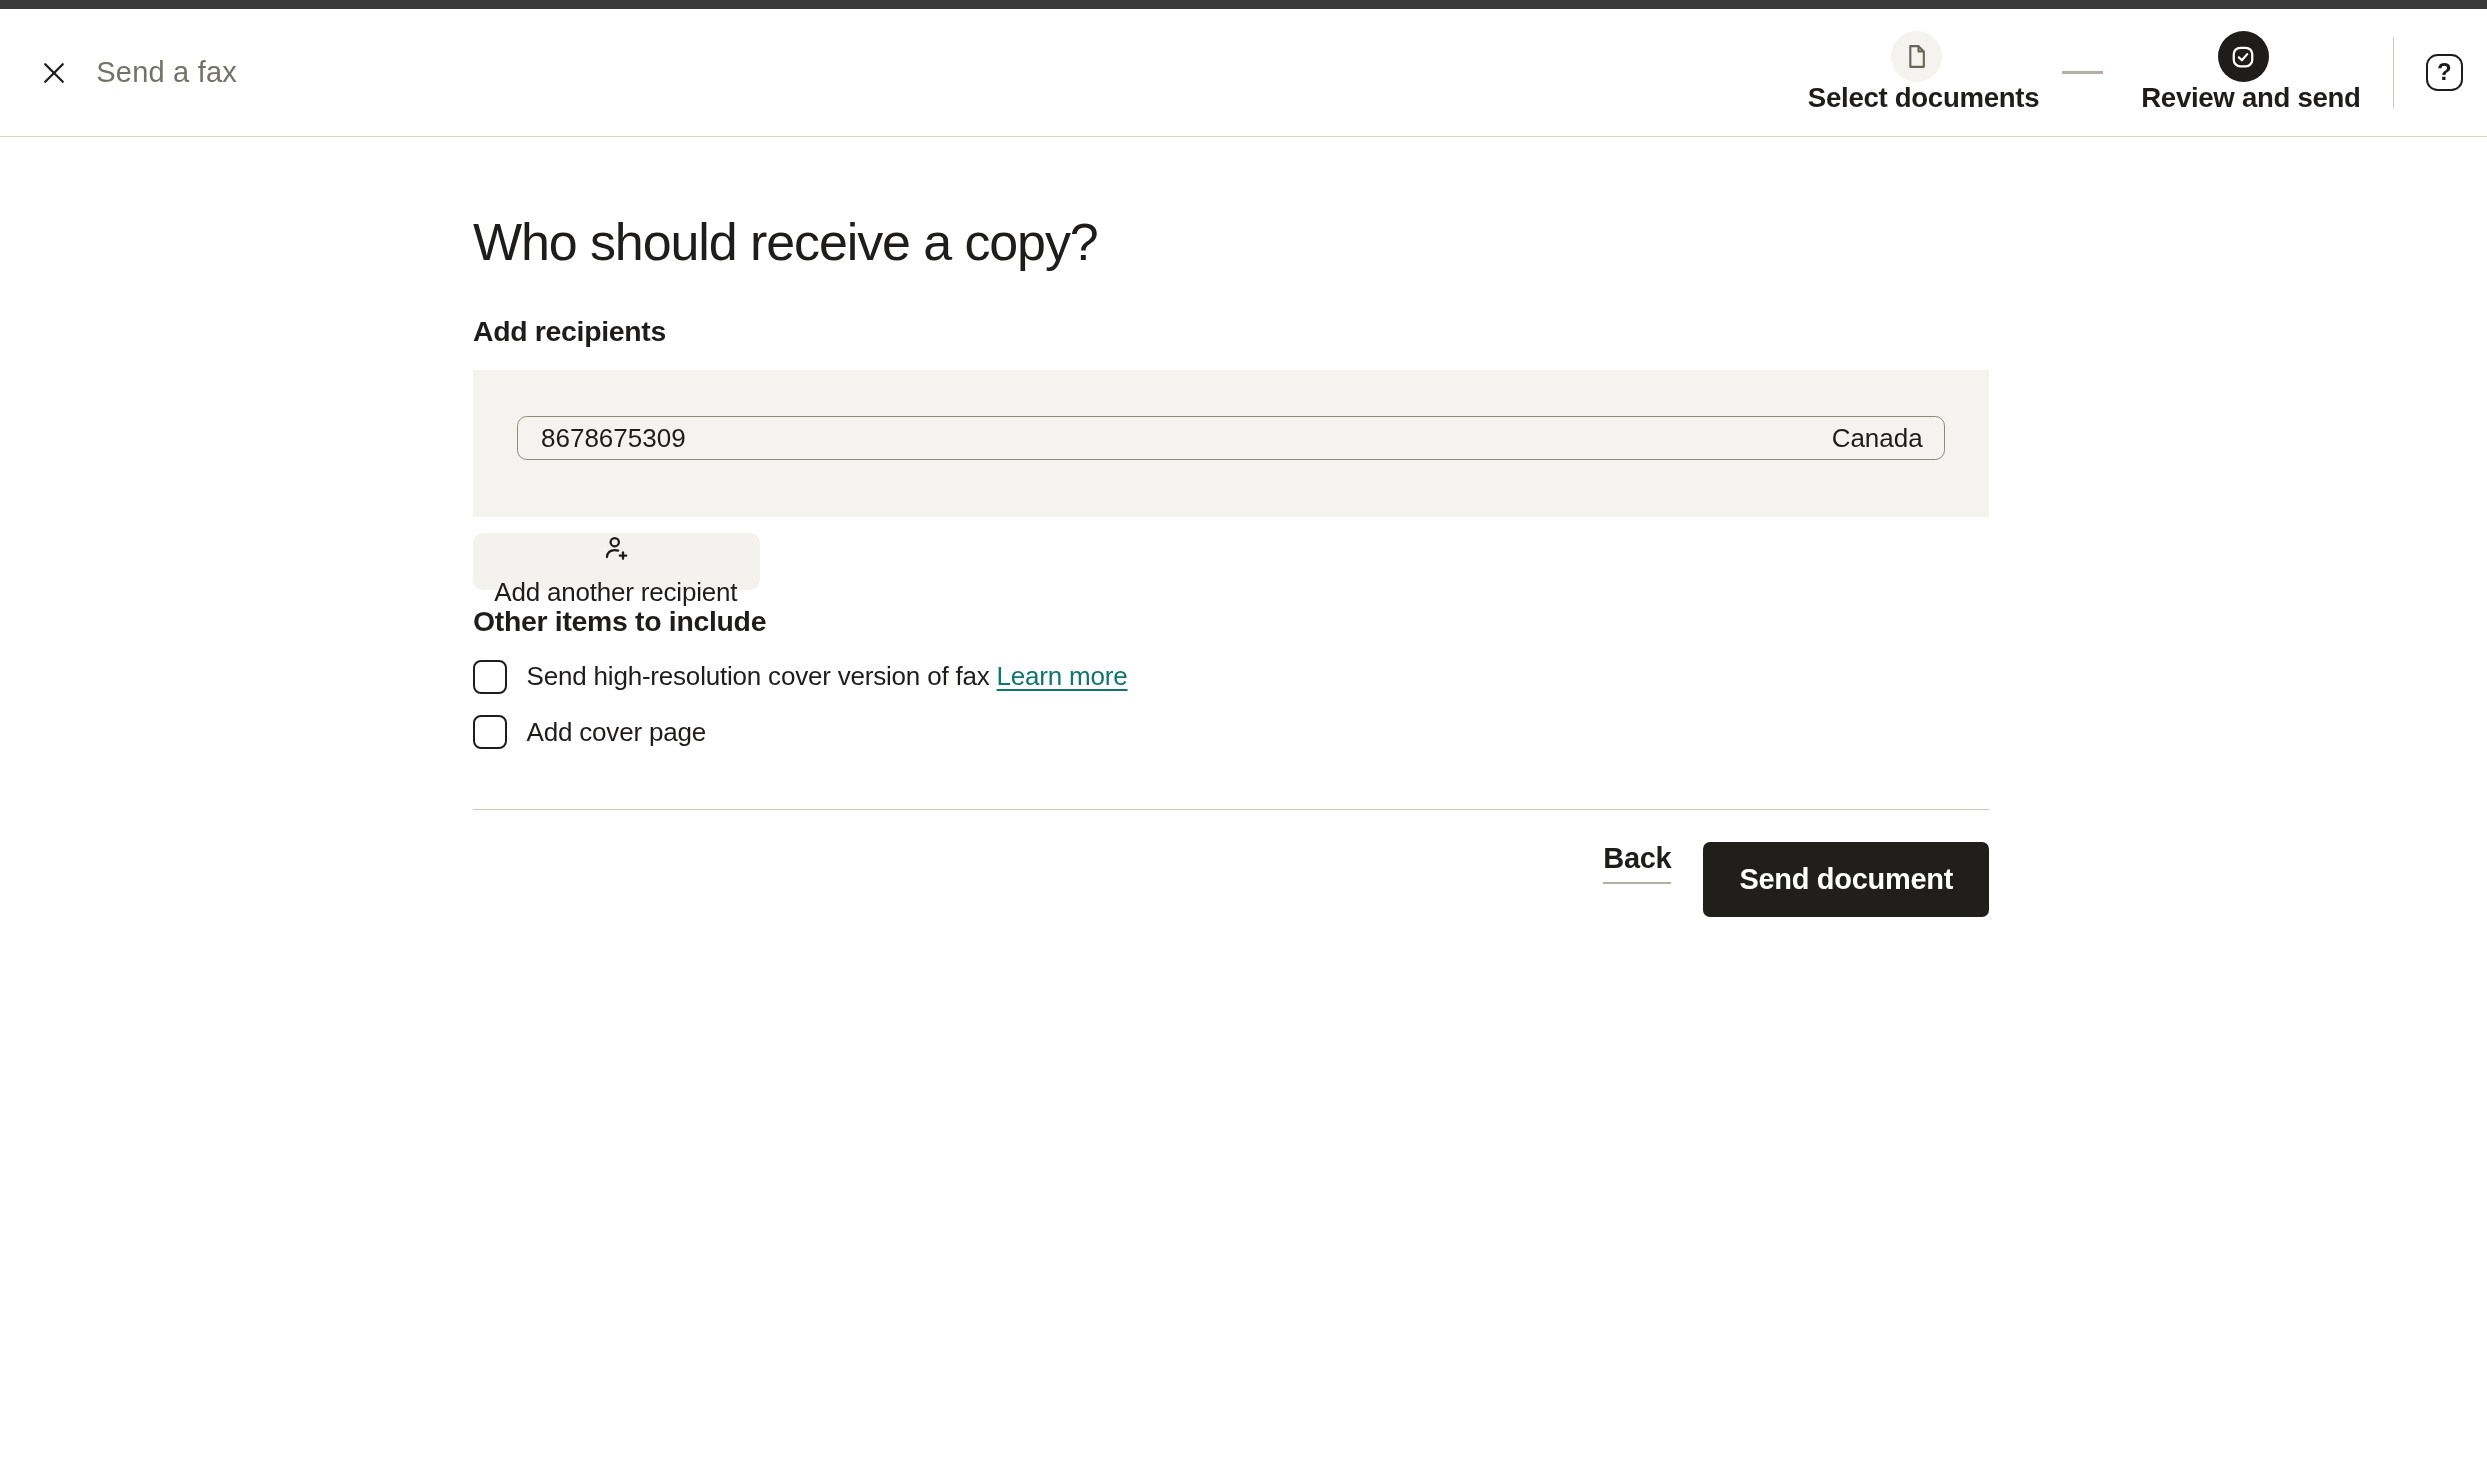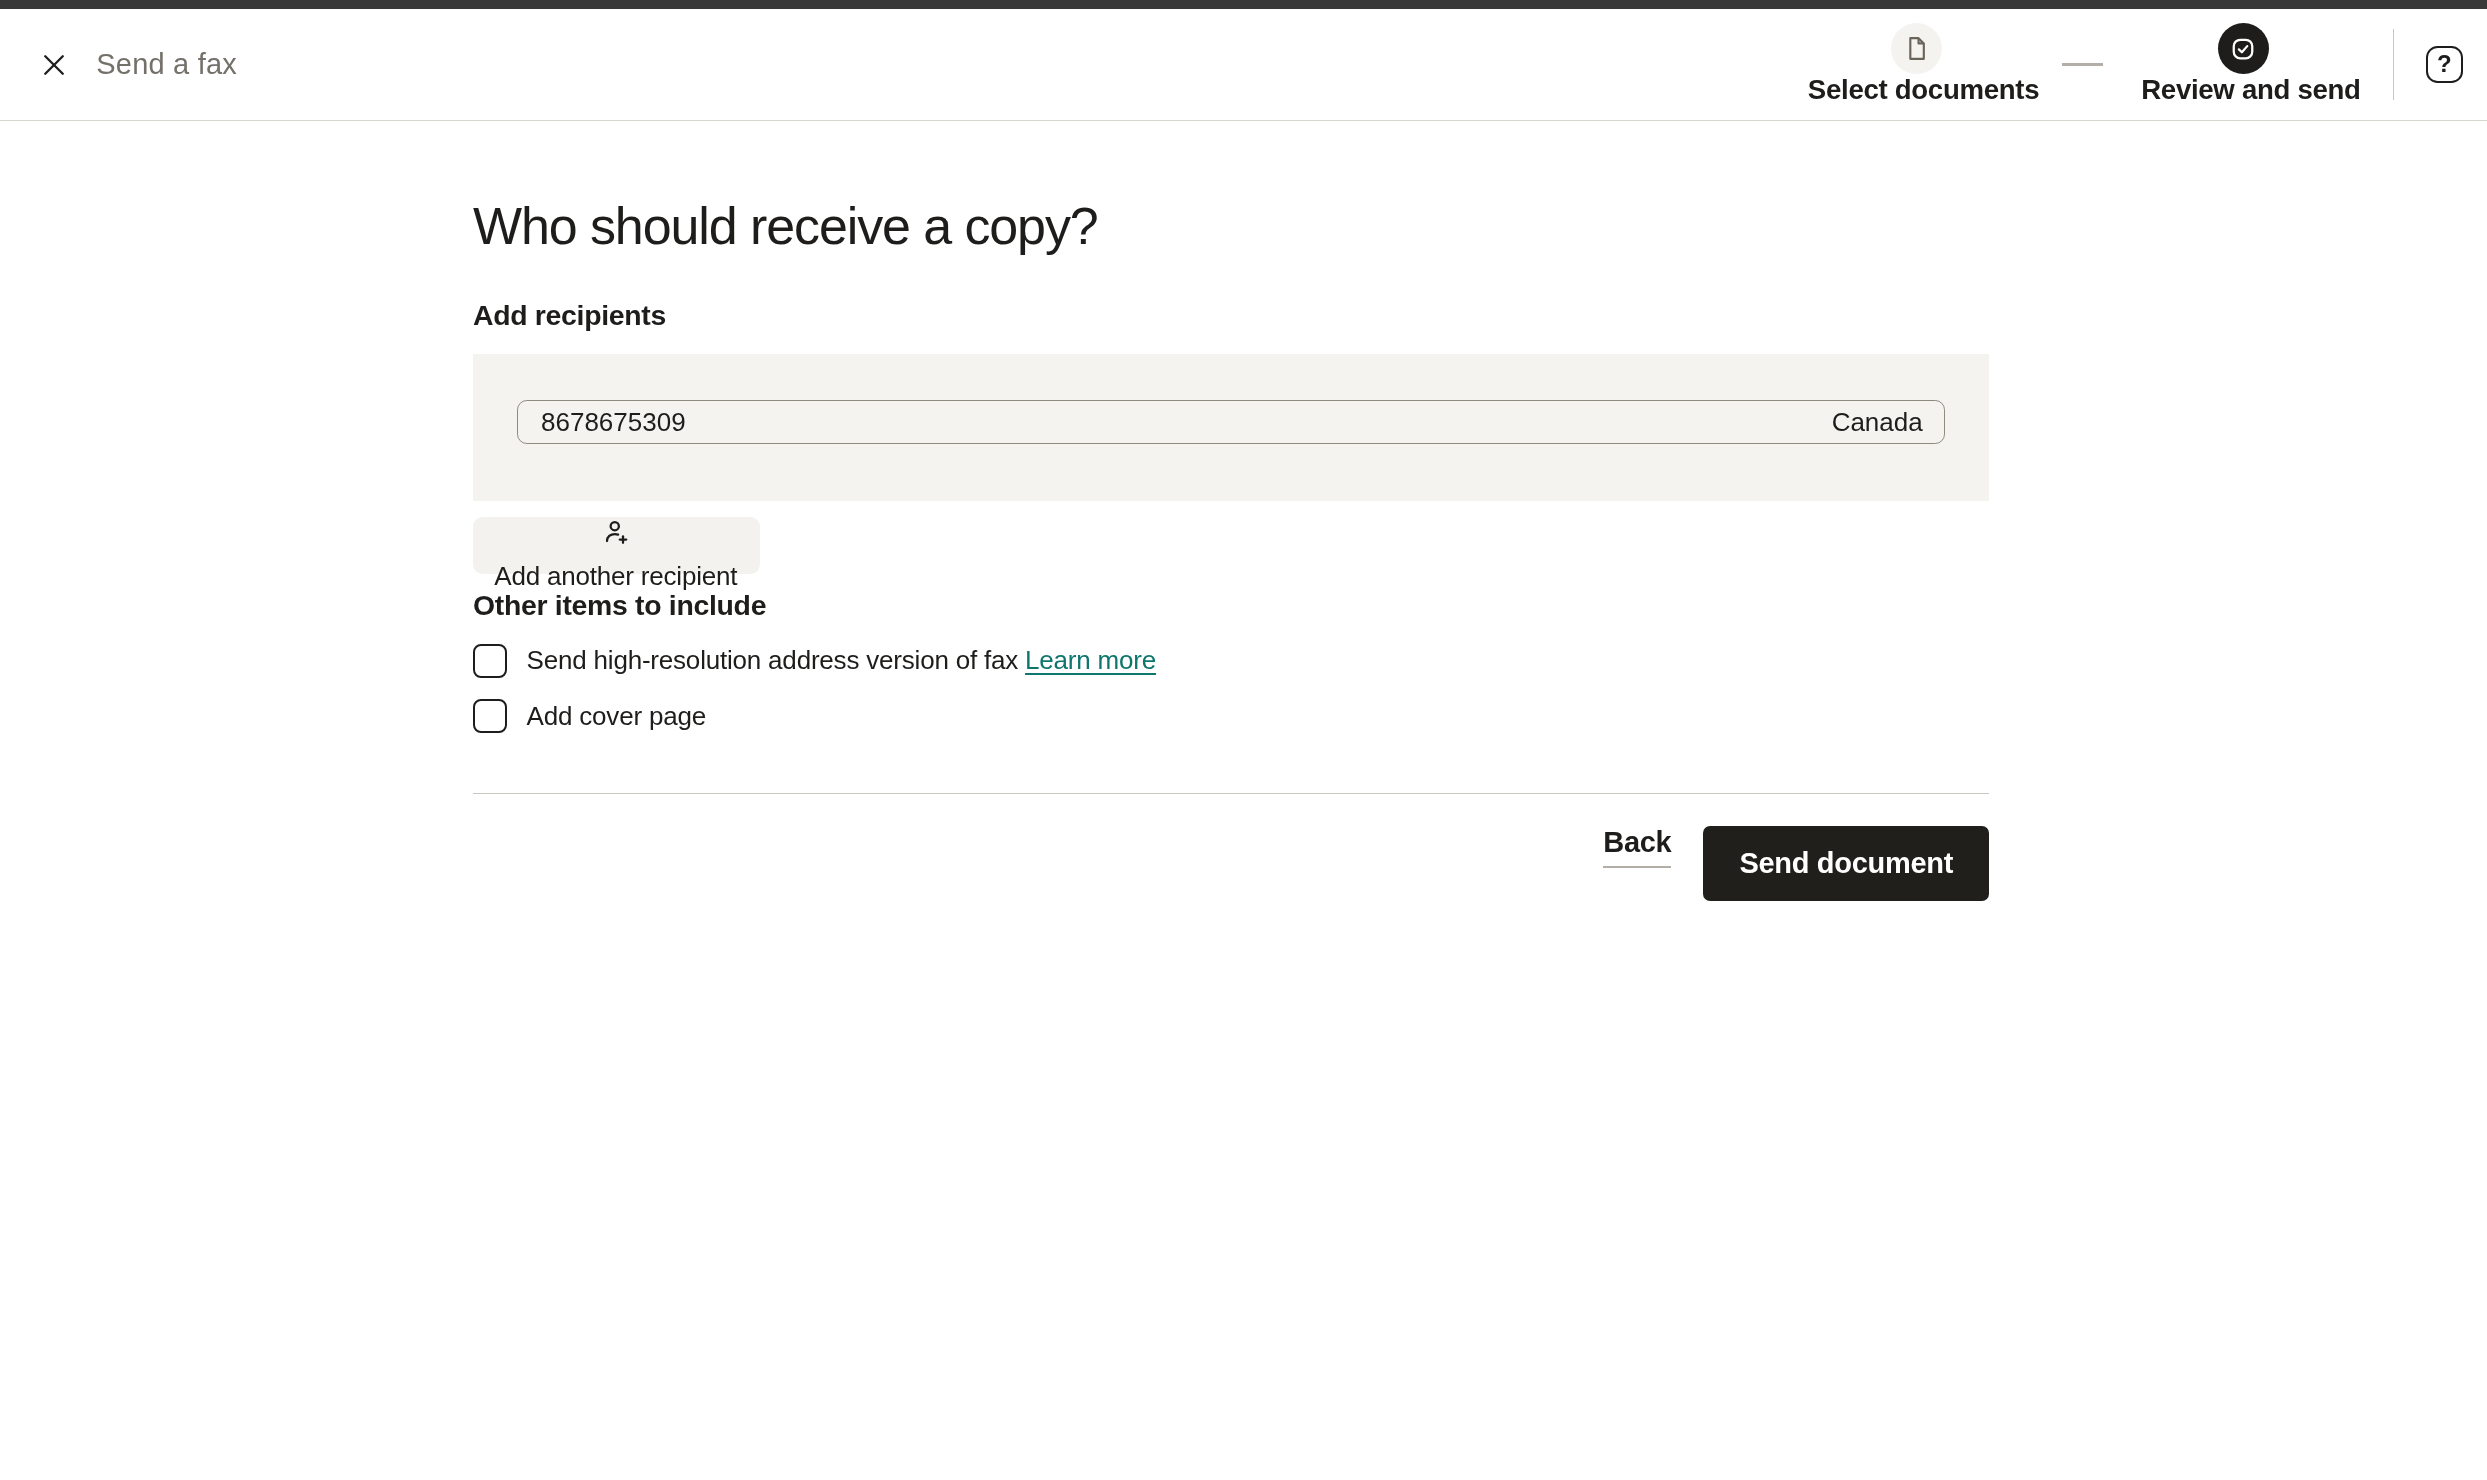--- a/index.html
+++ b/index.html
@@ -9,21 +9,21 @@
     background: #ffffff;
     font-family: "Liberation Sans", sans-serif;
     color: #1e1d1b;
     overflow: hidden;
   }
 
   
   .top-strip { height: 9px; background: #393939; }
 
   header {
-    height: 112px;
+    height: 128px;
     display: flex; align-items: center;
     padding: 0 19.6px 0 32px;
     border-bottom: 1.8px solid #d8d5cf;
     background: #ffffff;
   }
   .close-btn {
     width: 43px; height: 43px;
     border: none; background: none; padding: 0;
     display: flex; align-items: center; justify-content: center;
     cursor: pointer;
@@ -232,21 +232,21 @@
         <line x1="15" y1="18" x2="20.2" y2="18"></line>
       </svg>
     </span>
     <span>Add another recipient</span>
   </button>
 
   <h2 class="section-title title-other">Other items to include</h2>
 
   <label class="check-row">
     <span class="checkbox"></span>
-    <span class="check-text"><span>Send high-resolution address version of fax</span> <a class="learn-more">Learn more</a></span>
+    <span class="check-text"><span>Send high-resolution cover version of fax</span> <a class="learn-more">Learn more</a></span>
   </label>
 
   <label class="check-row">
     <span class="checkbox"></span>
     <span class="check-text">Add cover page</span>
   </label>
 
   <hr class="content-divider">
 
   <div class="footer-row">

